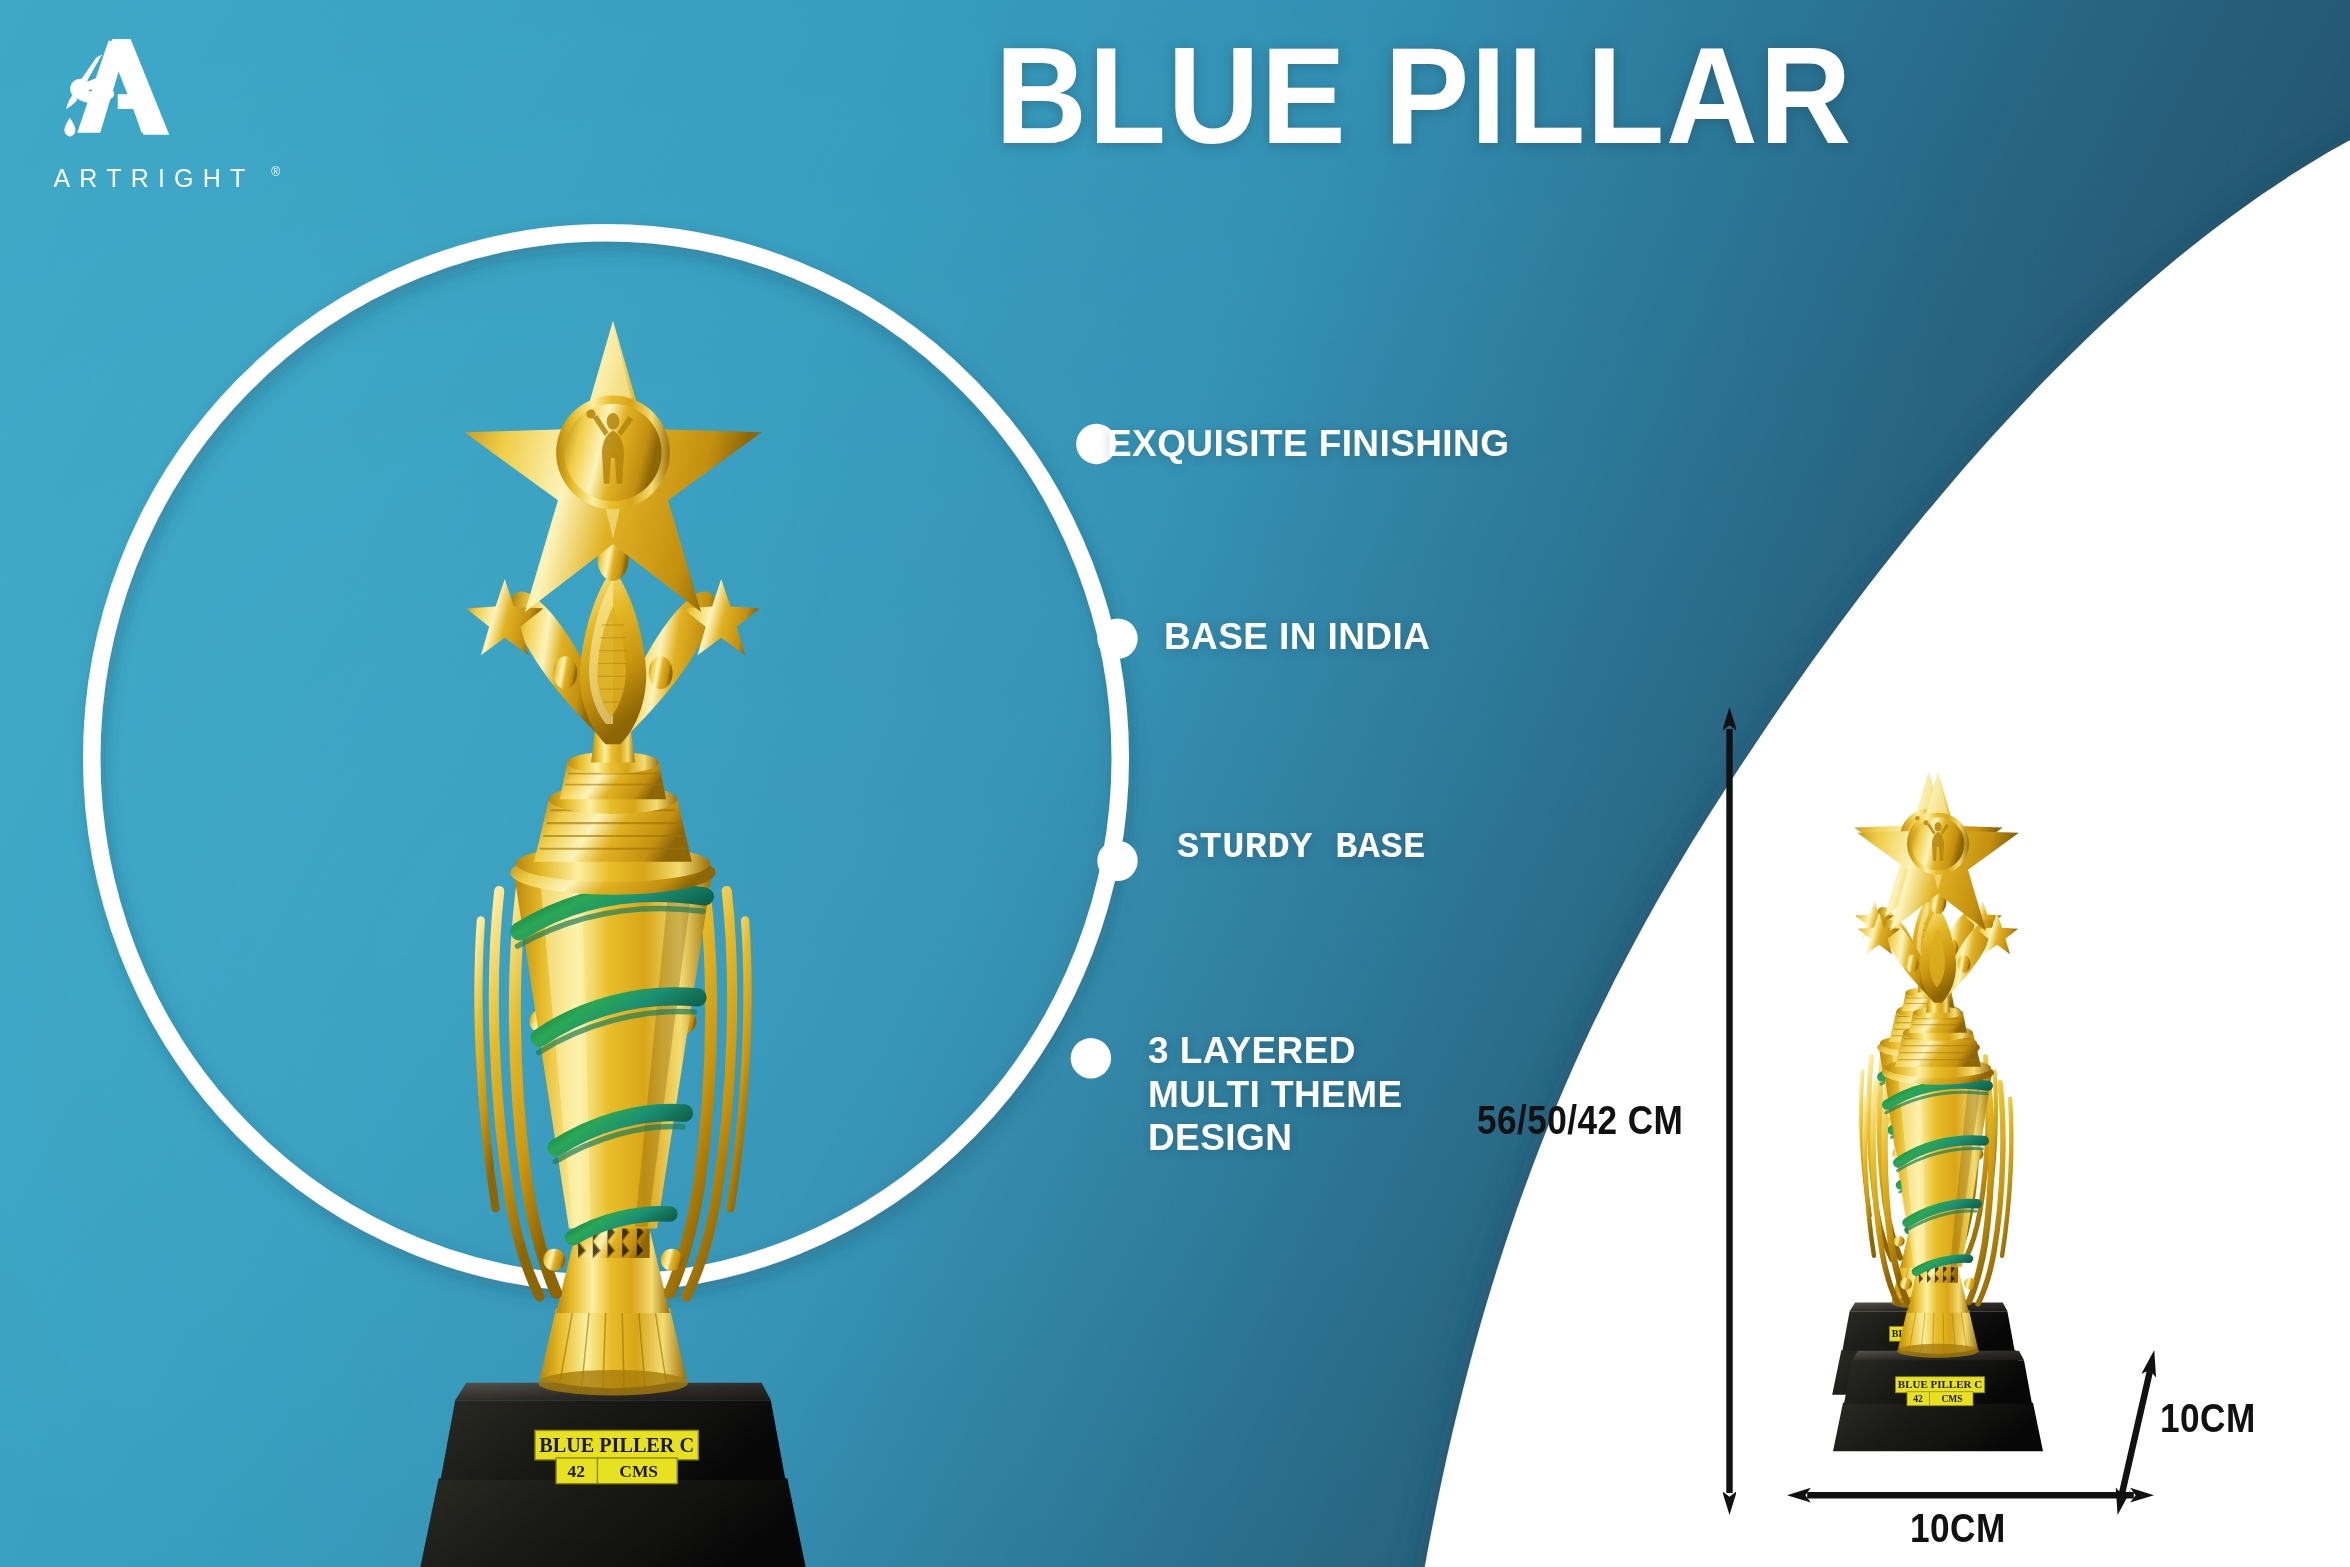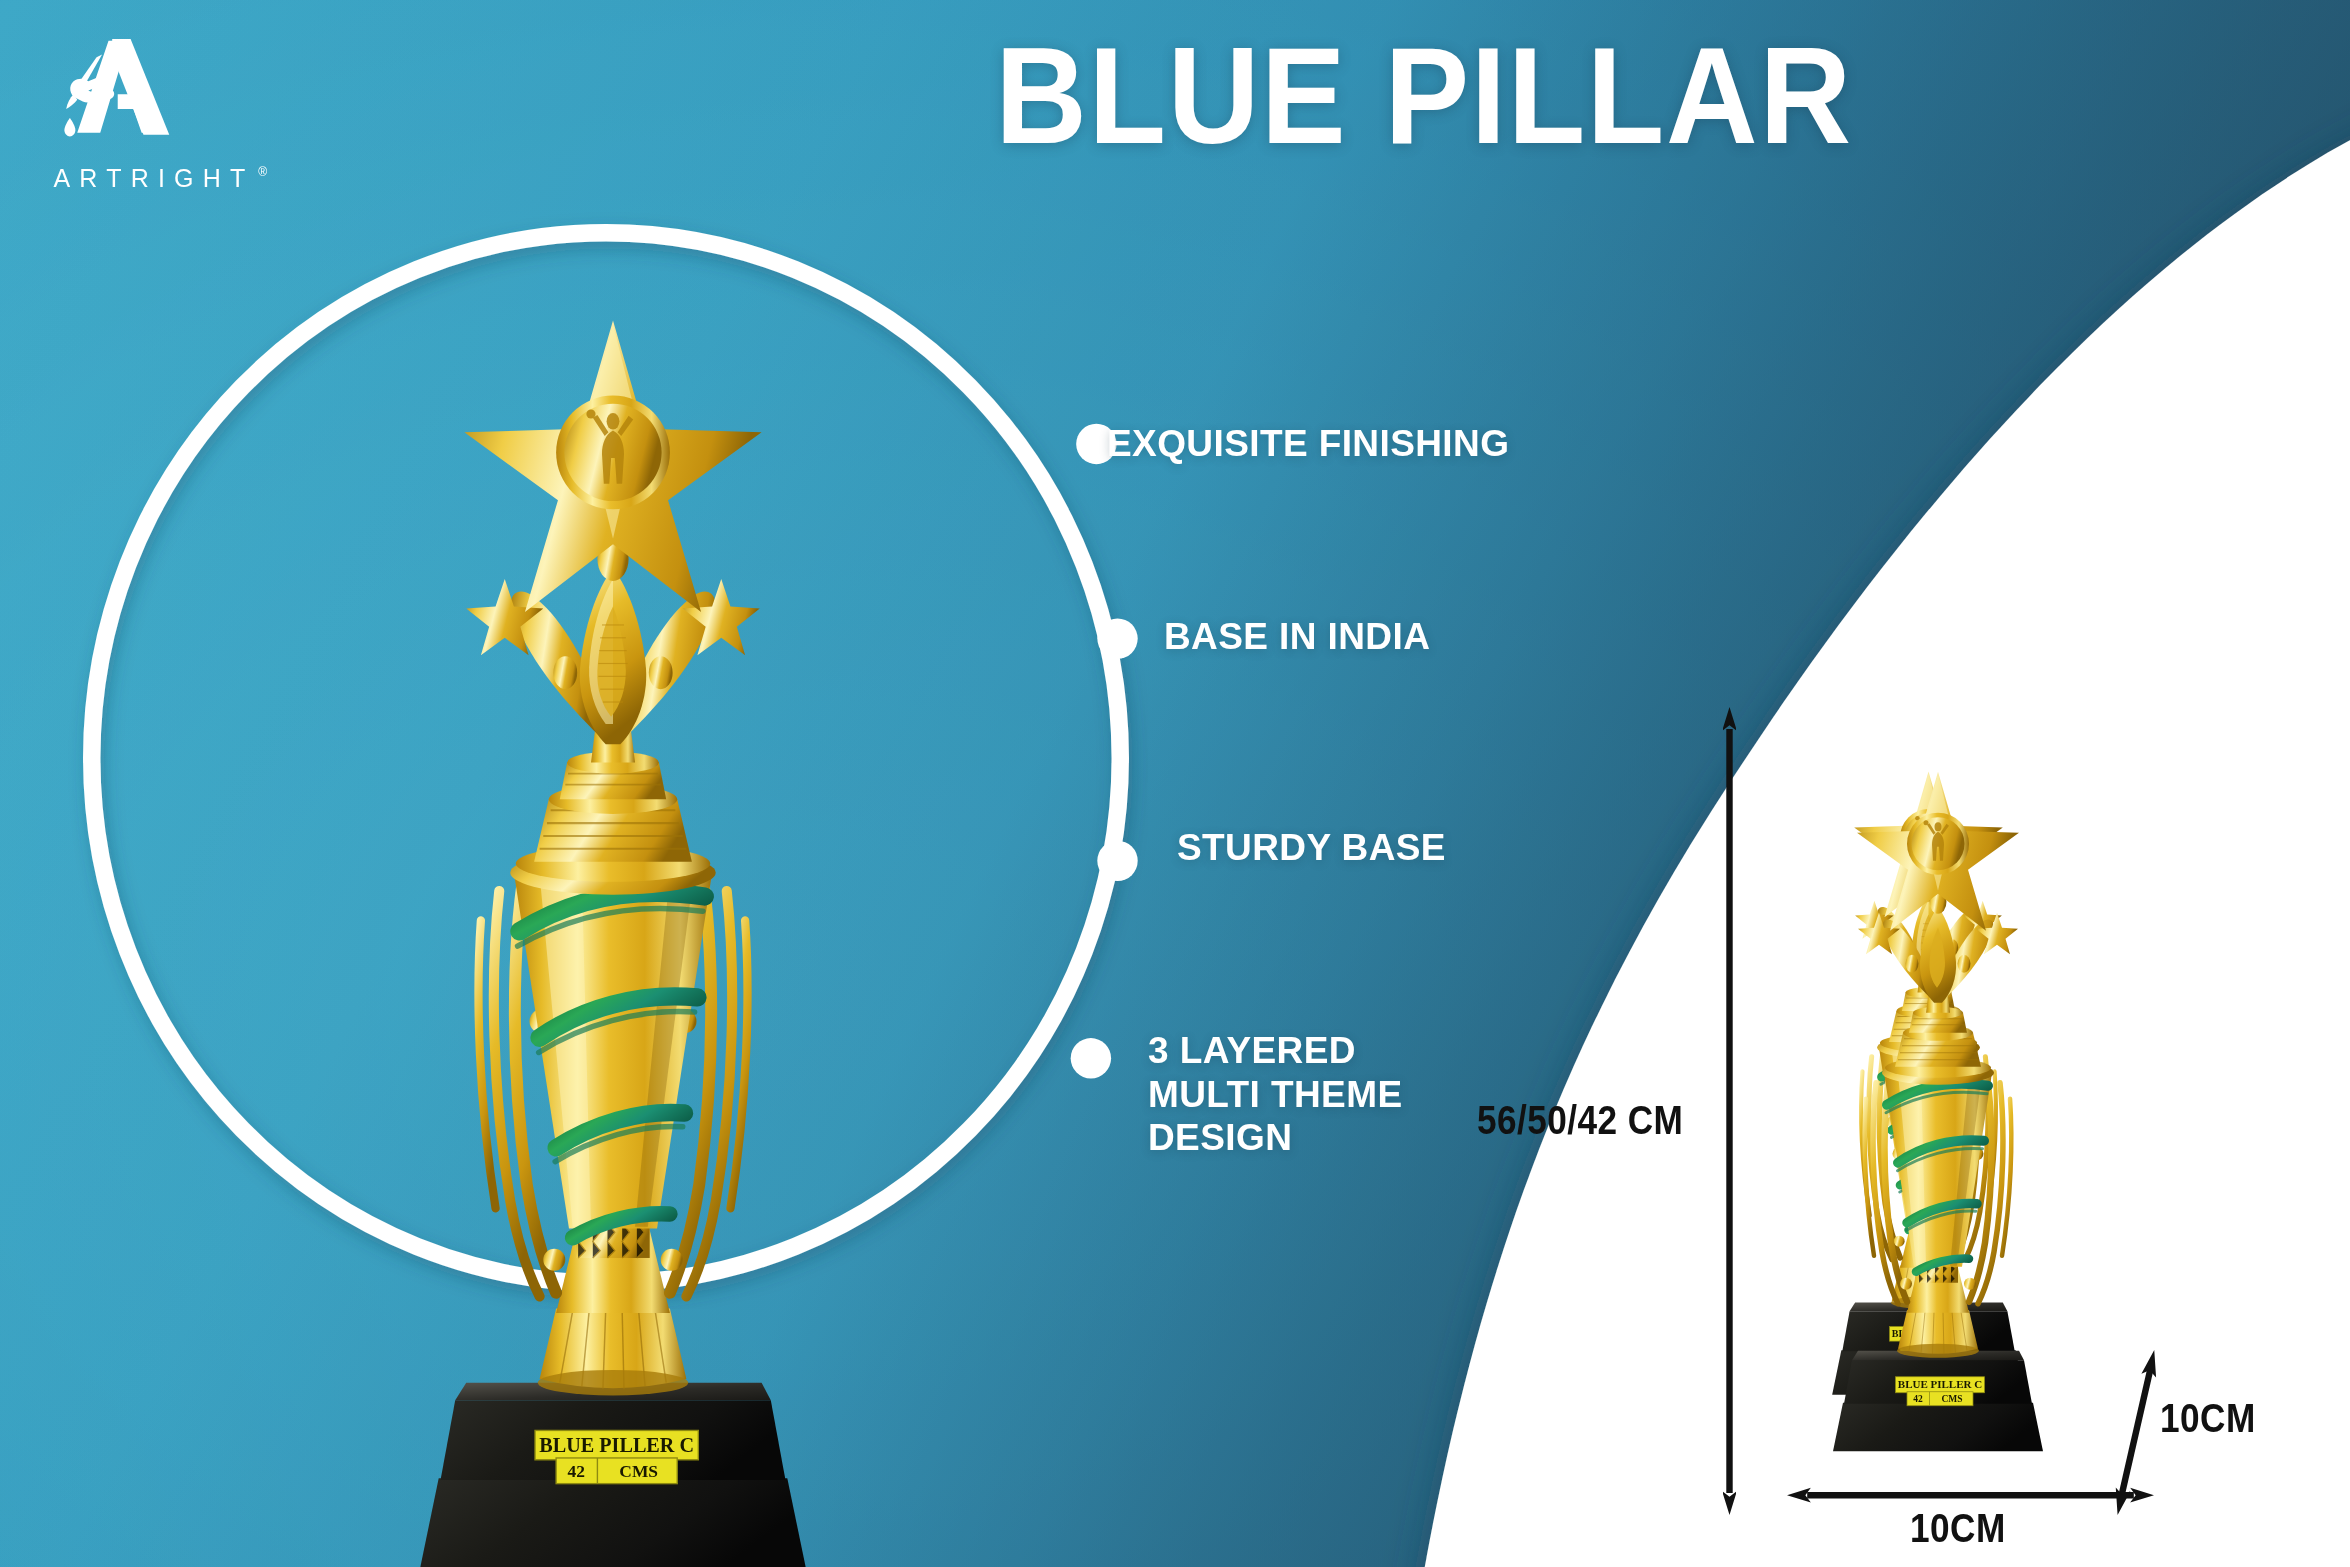--- a/index.html
+++ b/index.html
@@ -27,21 +27,21 @@
   #swoosh {
     position:absolute; left:1286px; top:-55px;
     width:1194px; height:1681px;
     overflow:visible;
   }
 
   
   #logo { position:absolute; left:48px; top:37px; width:202px; height:165px; }
   #logoMark { width:138px; height:118px; display:block; margin-left:9.2px; }
   #logoText {
-    display:flex; align-items:flex-start; gap:2px; margin-top:9.2px;
+    display:flex; align-items:flex-start; gap:15px; margin-top:9.2px;
     color:#ffffff; font-size:25px; letter-spacing:9.2px; font-weight:400;
     white-space:nowrap; padding-left:5.5px;
   }
   #logoReg { font-size:12px; letter-spacing:0; margin-left:1.8px; margin-top:0.9px; }
 
   
   #title {
     position:absolute; top:26px; left:882px; width:1084px;
     text-align:center; color:#ffffff;
     font-family:"Liberation Sans Narrow","Liberation Sans", sans-serif;
@@ -56,21 +56,21 @@
 
   
   .feat {
     position:absolute; color:#ffffff; font-weight:600;
     font-size:37px; line-height:1.18; letter-spacing:0.4px;
     text-shadow:0 1.8px 9.2px rgba(20,50,68,0.25);
     white-space:pre-line;
   }
   #feat0 { left:1082px; top:422px;margin-left:25px; }
   #feat1 { left:1164px; top:615px; }
-  #feat2 { left:1177px; top:826px; }
+  #feat2 { left:1177px; top:826px;font-family:Liberation Mono, monospace; }
   #feat3 { left:1148px; top:1029px; width:331px; }
 
   
   #dimH {
     position:absolute; left:1723px; top:707px; width:13px; height:808px;
   }
   #dimHLabel {
     position:absolute; left:1477px; top:1098px;
     font-family:"Liberation Sans Narrow","Liberation Sans", sans-serif;
     font-size:40px; font-weight:700; color:#111111; letter-spacing:0.5px;

